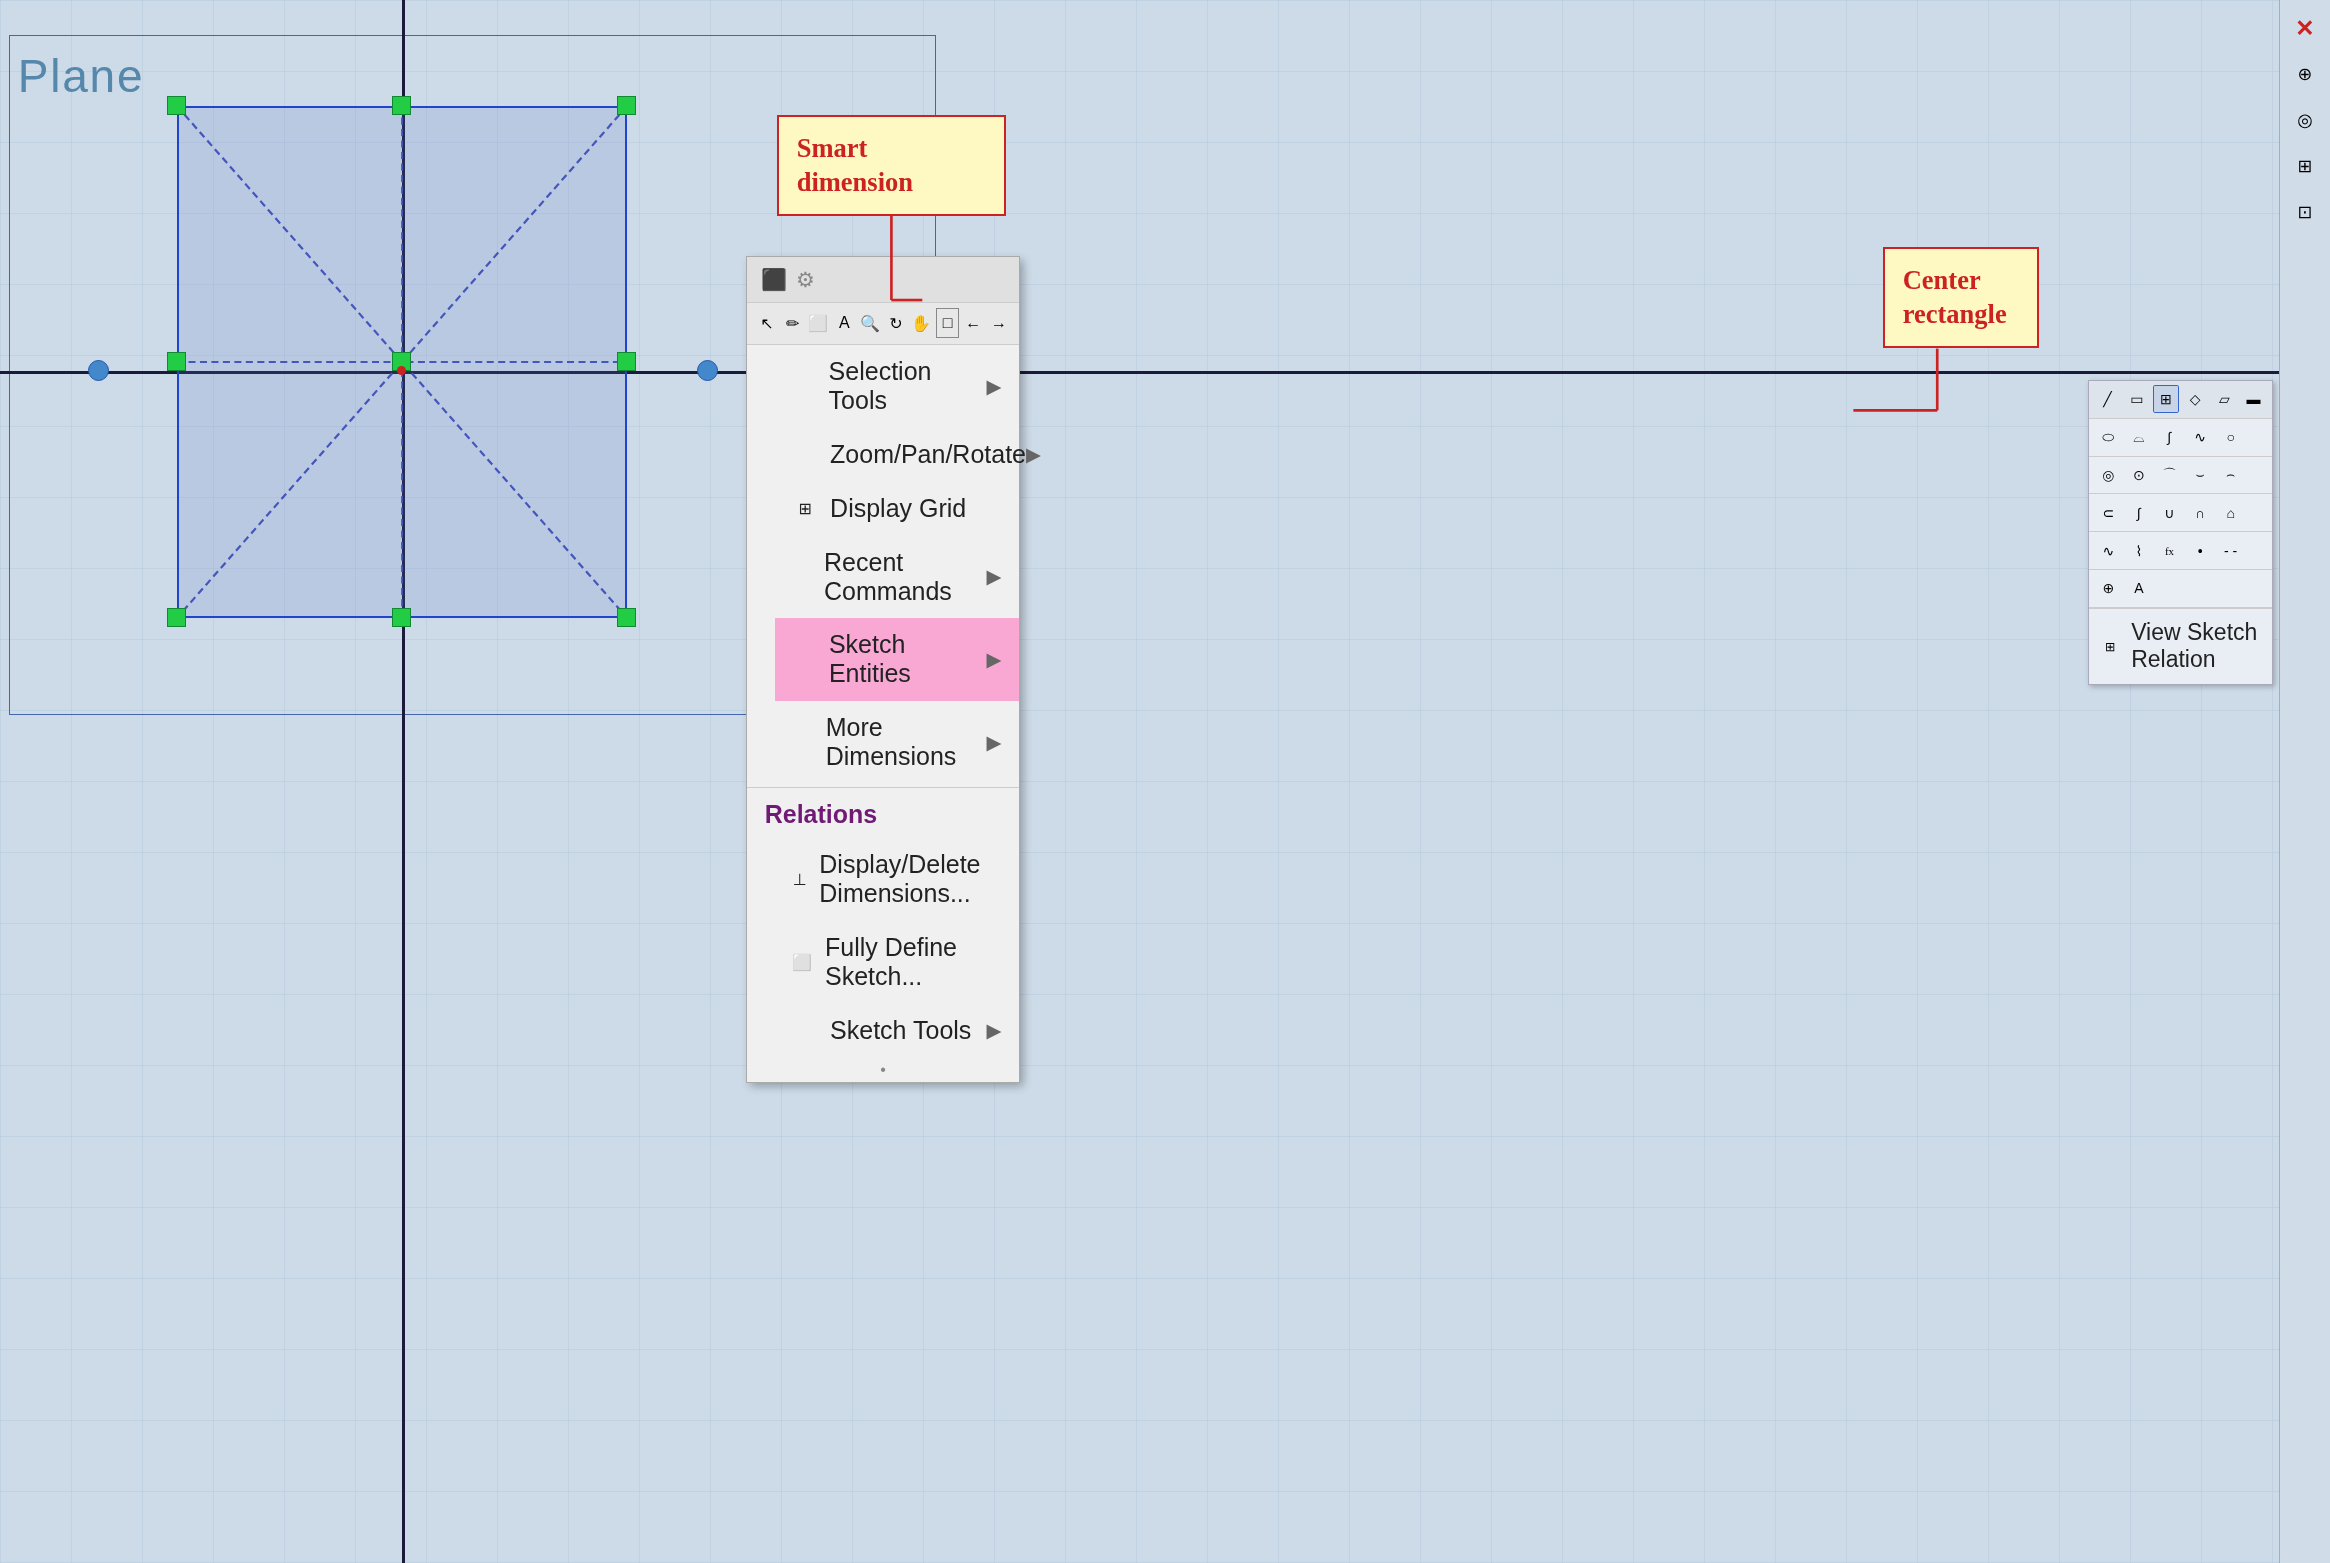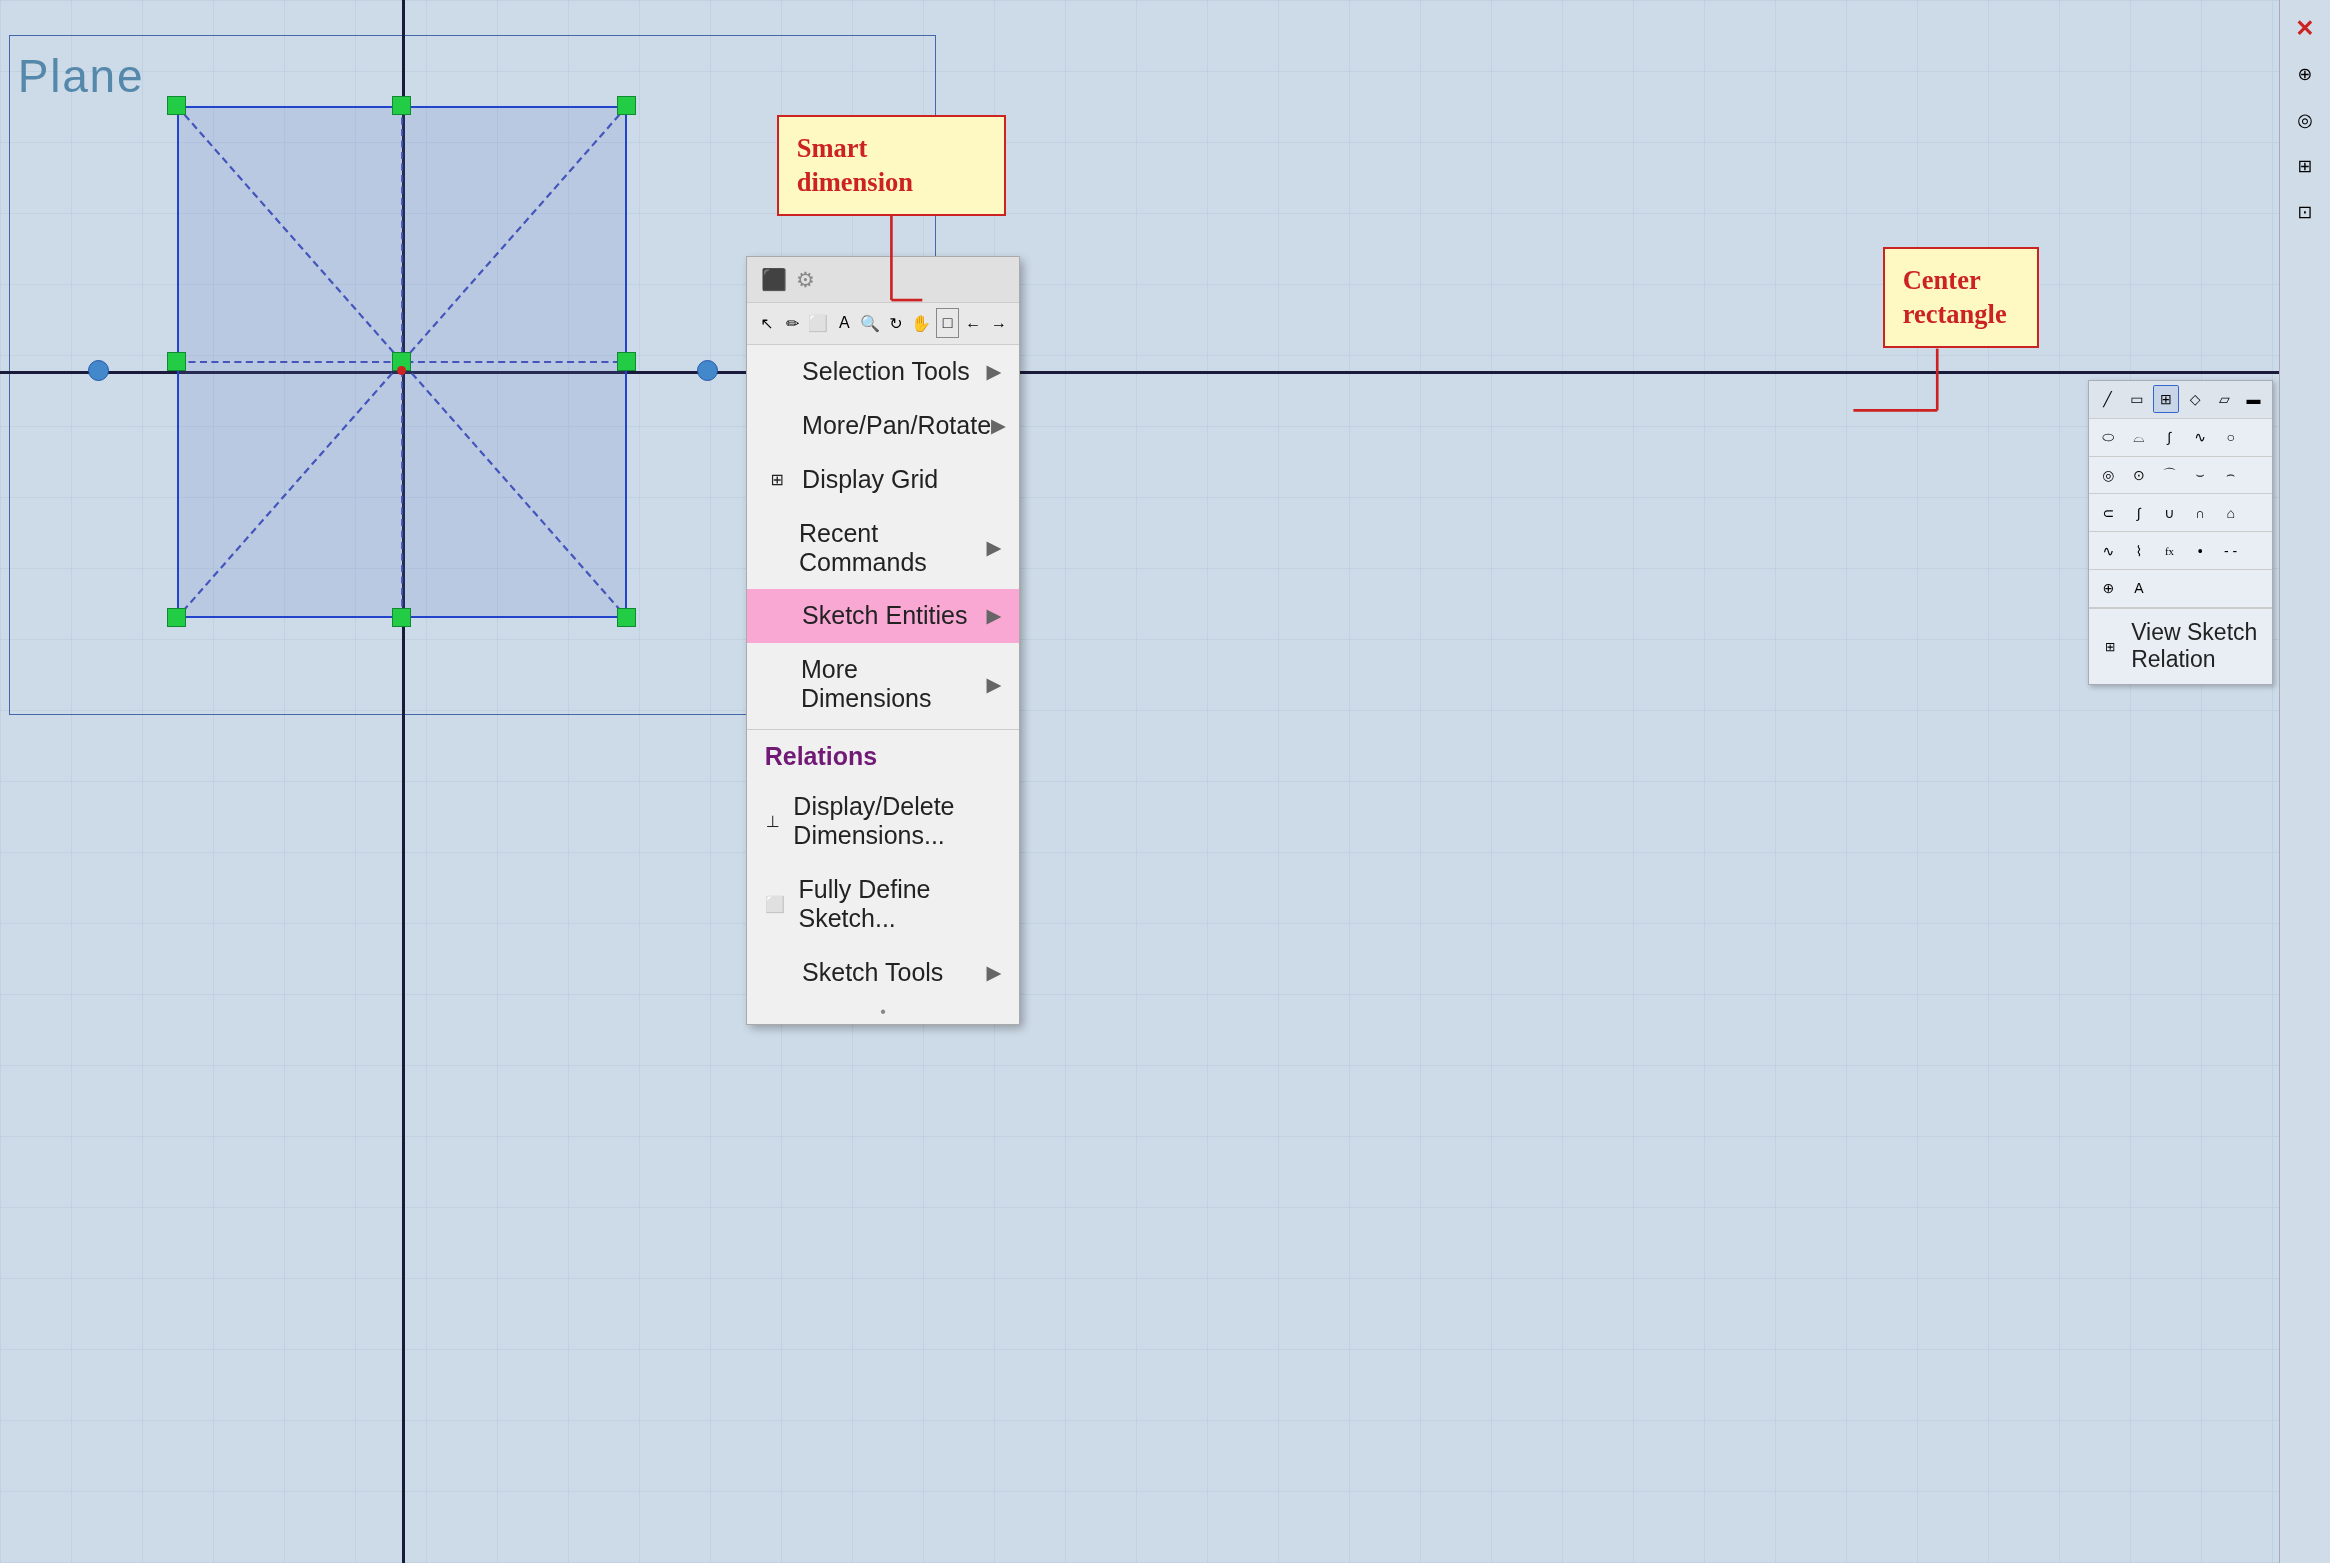--- a/index.html
+++ b/index.html
@@ -151,20 +151,21 @@
       border: 0.9px solid transparent;
     }
 
     .menu-item {
       display: flex;
       align-items: center;
       padding: 12.4px 17.7px;
       cursor: pointer;
       color: #222;
       justify-content: space-between;
+      margin-left: 28px;
     }
     .menu-item.hovered {
       background: #f9a8d4;
     }
     .menu-item-left {
       display: flex;
       align-items: center;
       gap: 12.4px;
     }
     .menu-item-icon {
@@ -346,21 +347,21 @@
     <div class="menu-item-left">
       <div class="menu-item-icon"> </div>
       <span>Selection Tools</span>
     </div>
     <span class="menu-arrow">▶</span>
   </div>
 
   <div class="menu-item">
     <div class="menu-item-left">
       <div class="menu-item-icon"> </div>
-      <span>More/Pan/Rotate</span>
+      <span>Zoom/Pan/Rotate</span>
     </div>
     <span class="menu-arrow">▶</span>
   </div>
 
   <div class="menu-item">
     <div class="menu-item-left">
       <div class="menu-item-icon">⊞</div>
       <span>Display Grid</span>
     </div>
   </div>

